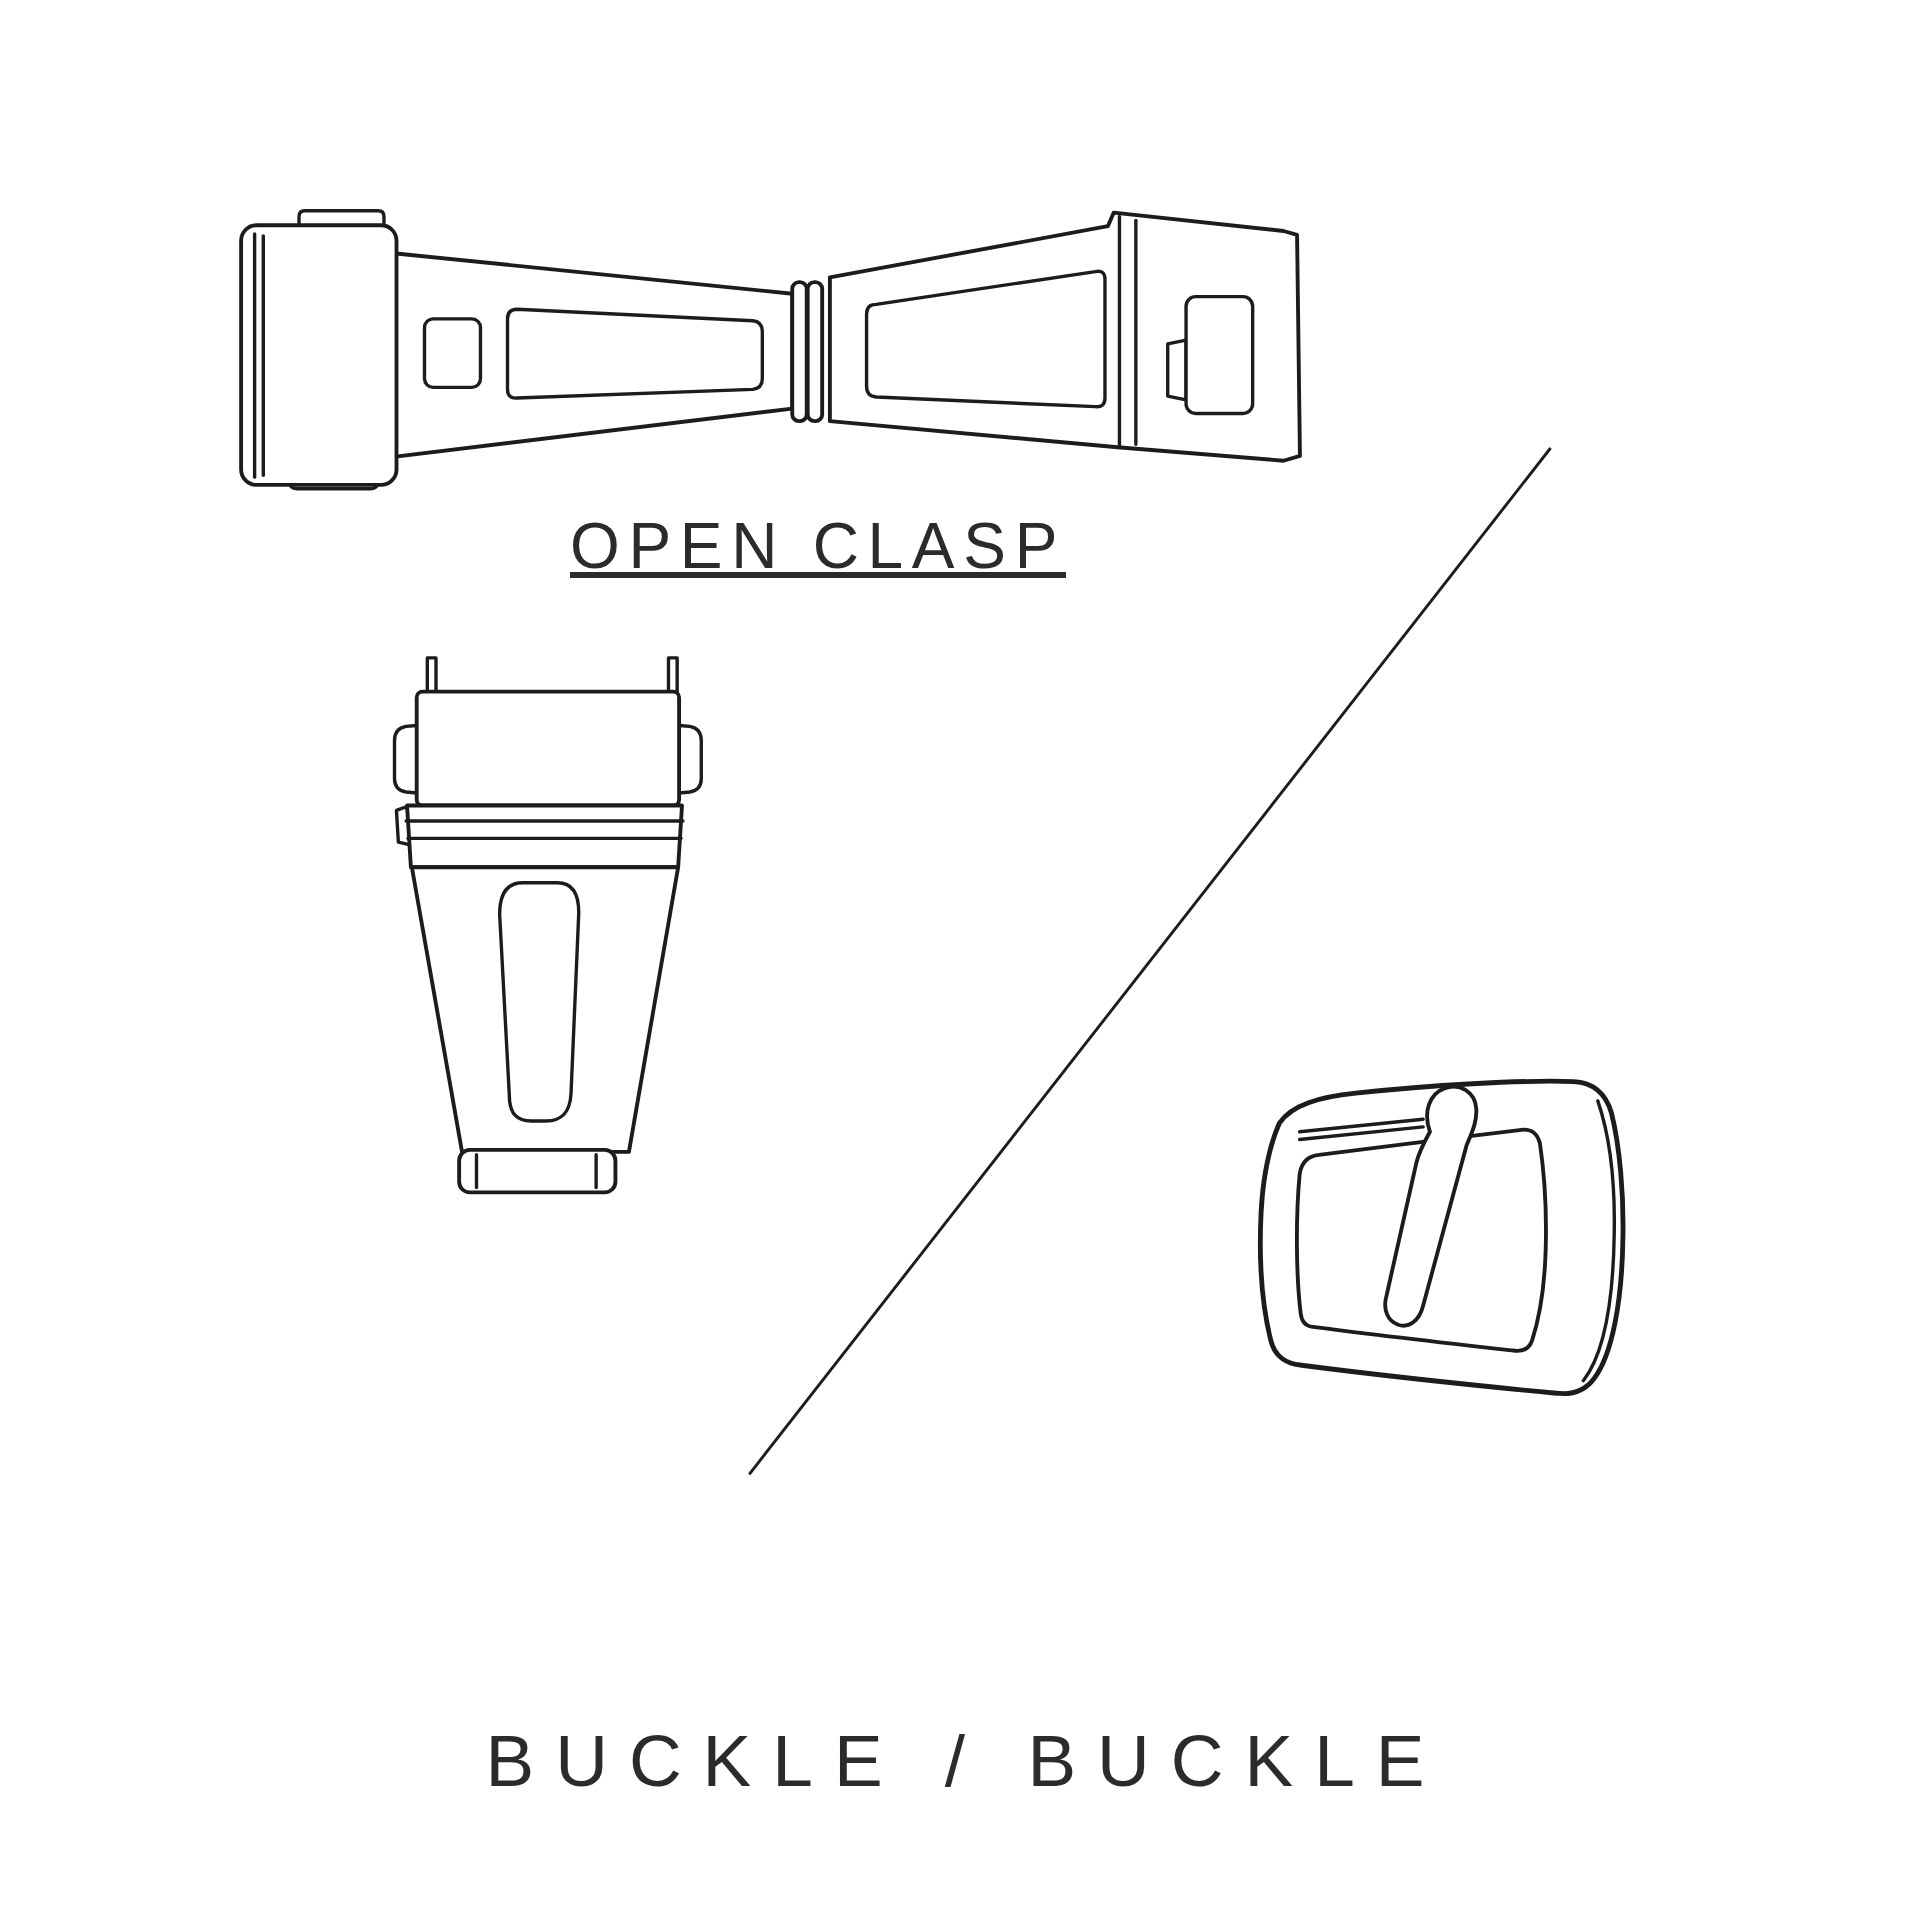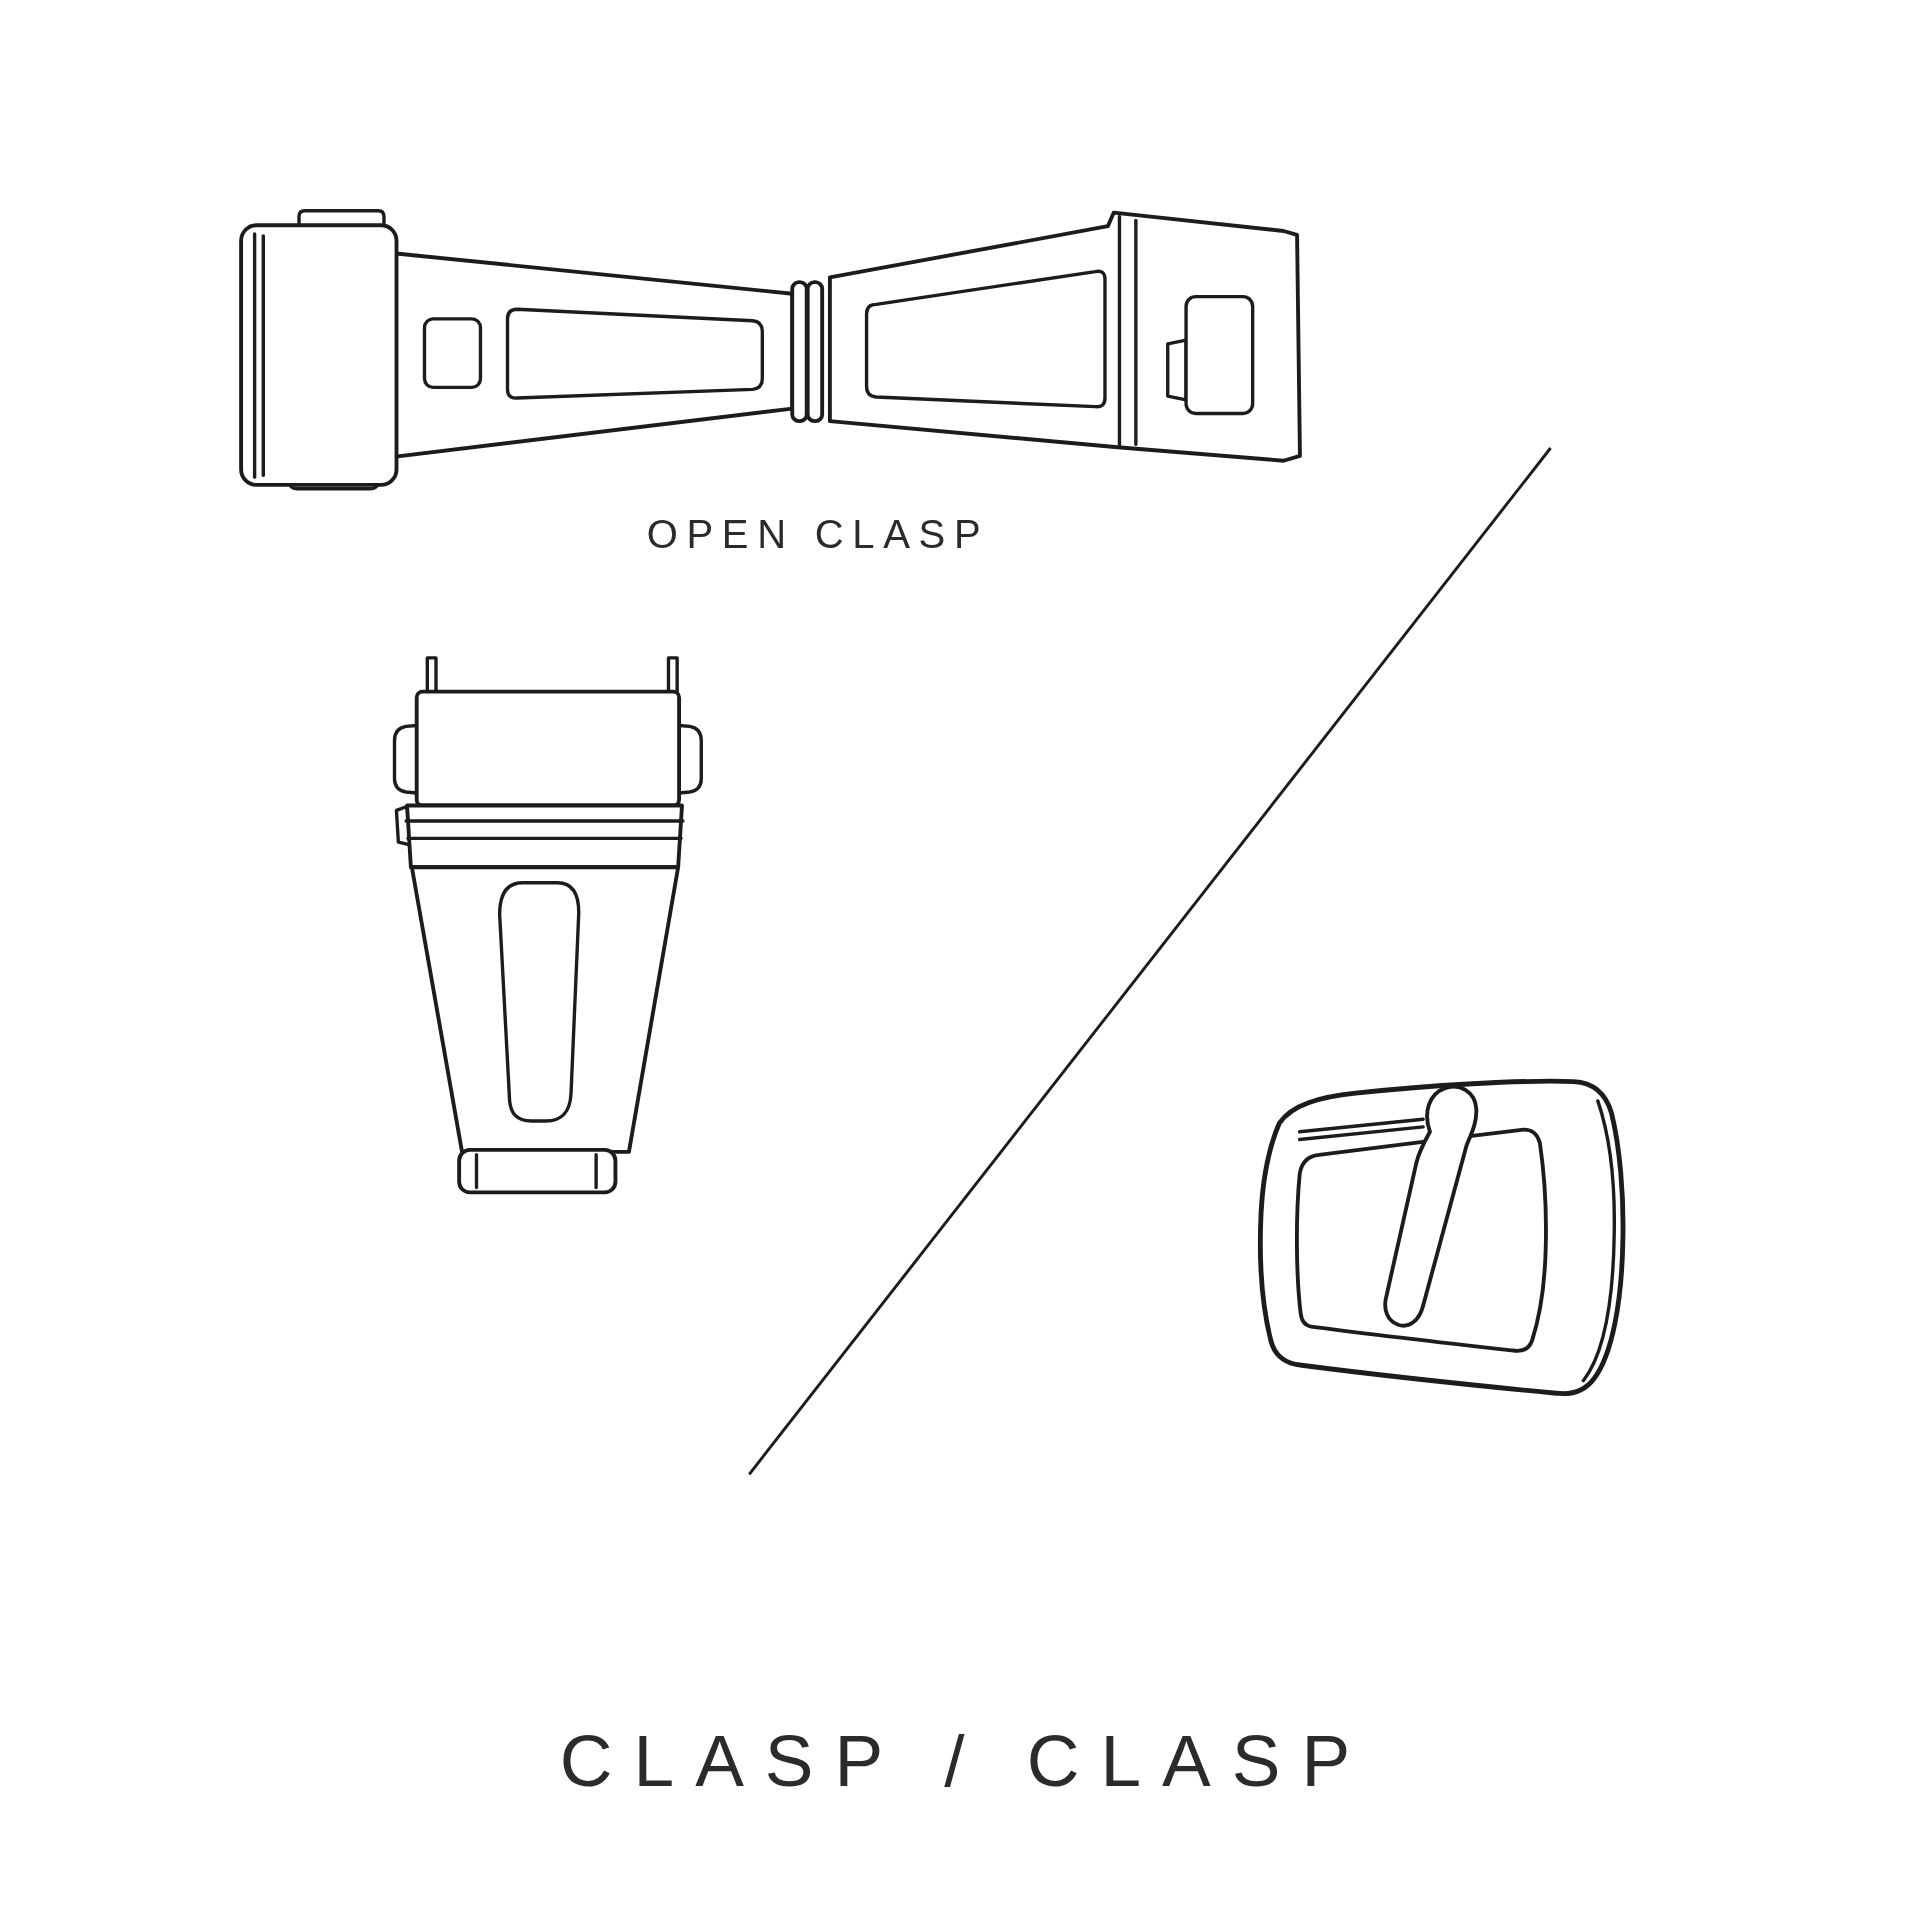--- a/index.html
+++ b/index.html
@@ -14,21 +14,21 @@
   .fig{position:absolute;}
   .fig svg{display:block;width:100%;height:100%;}
   .caption{
     position:absolute;
     color:#2b2b2b;
     font-weight:500;
     text-align:center;
     line-height:1;
     white-space:nowrap;
   }
-  .caption.small{font-size:40px;letter-spacing:8.7px;}
+  .caption.small{font-size:64px;letter-spacing:8.7px;text-decoration:underline;}
   .caption.title{font-size:73px;letter-spacing:21px;}
   .stroke{fill:#ffffff;stroke:#1c1c1c;stroke-width:4;stroke-linejoin:round;stroke-linecap:round;}
   .stroke-n{fill:none;stroke:#1c1c1c;stroke-width:4;stroke-linejoin:round;stroke-linecap:round;}
   .thin{stroke-width:3.5;}
   .thick{stroke-width:5;}
 </style>
 </head>
 <body>
 
 <div class="canvas">
@@ -135,16 +135,16 @@
         C 234,13 250,23 251,40
         C 252,54 246,66 241,78
         L 196,244
         C 192,260 181,268 170,264
         C 159,260 154,248 158,234
         L 189,96
         C 192,84 198,73 203,64 Z"></path>
     </svg>
   </div>
 
-  <div class="caption title" style="left:0;top:1724px;width:1931px;">CLASP / CLASP</div>
+  <div class="caption title" style="left:0;top:1724px;width:1931px;">BUCKLE / BUCKLE</div>
 
 </div>
 
 
 </body></html>

